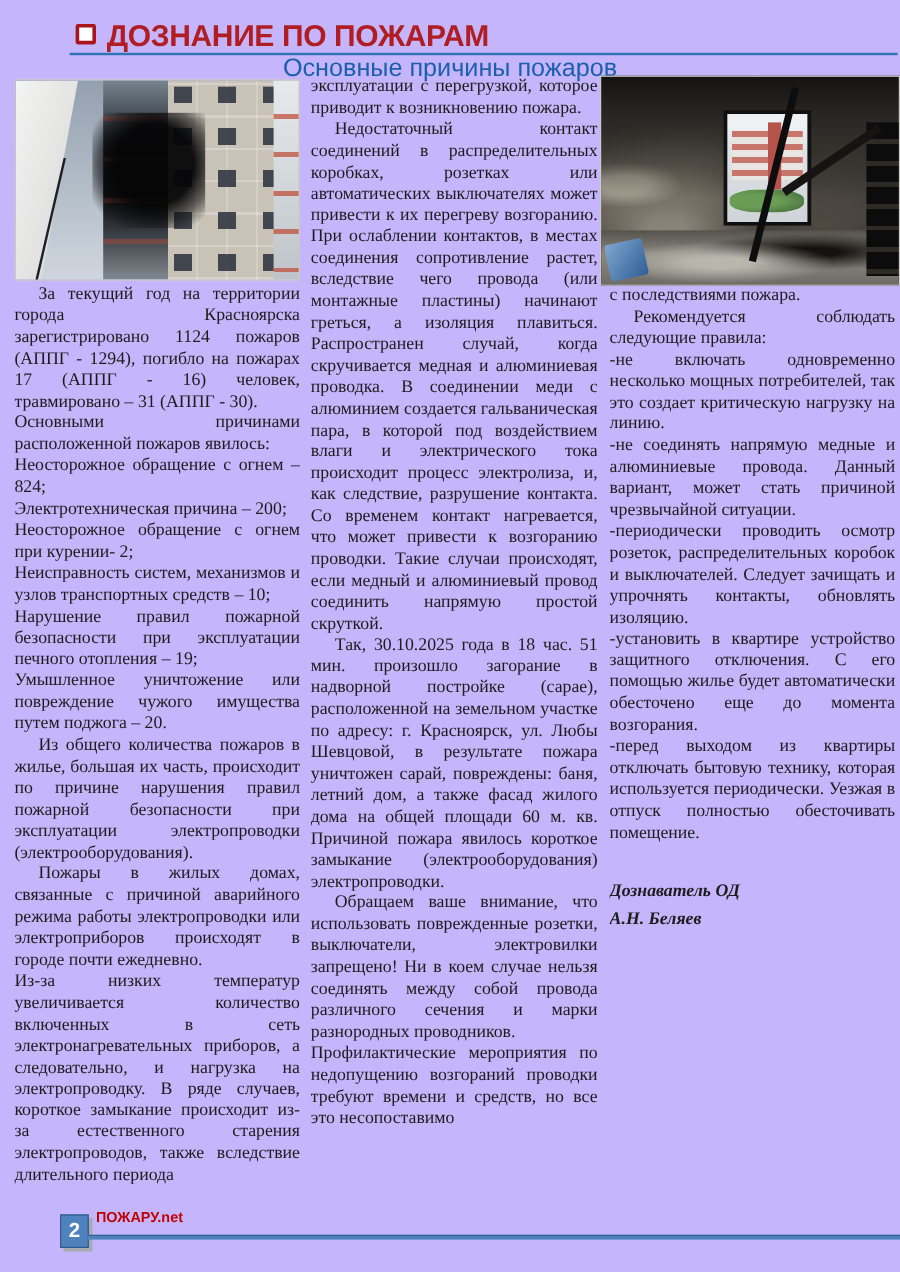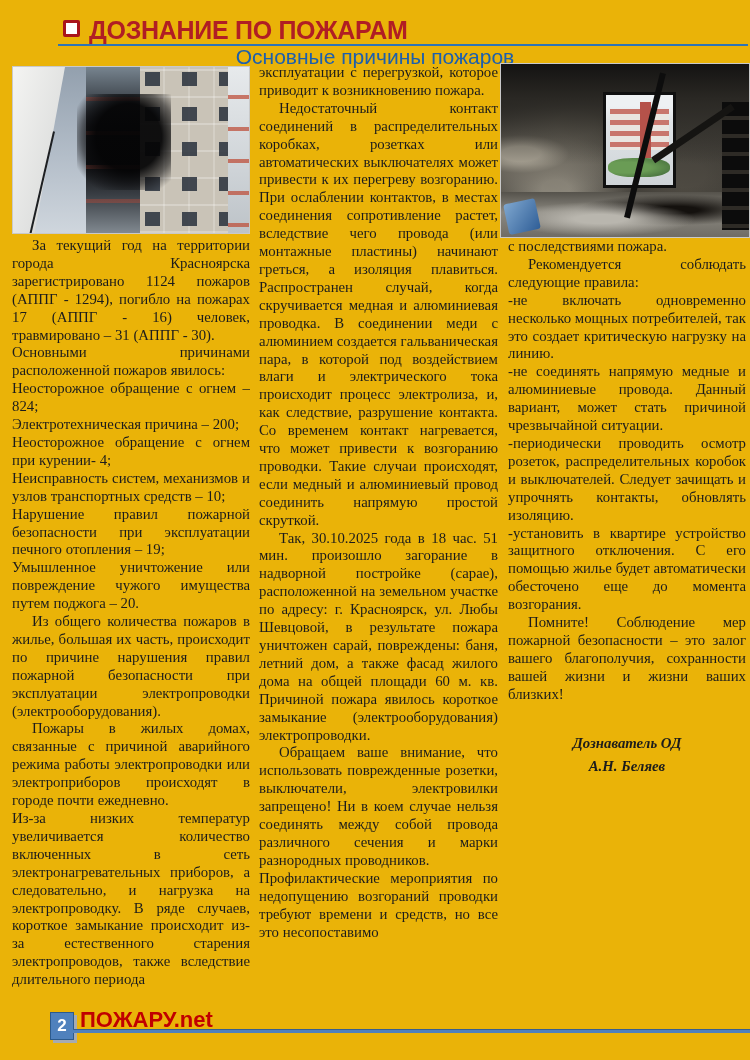--- a/index.html
+++ b/index.html
@@ -1,37 +1,37 @@
 <!DOCTYPE html>
 <html lang="ru"><head>
 <meta charset="utf-8">
 <style>
   html,body{margin:0;padding:0;background:#ffffff;}
-  .page{position:relative;width:750px;height:1060px;background:#eab308;overflow:hidden;
+  .page{position:relative;width:750px;height:1060px;background:#c4b5fd;overflow:hidden;
         font-family:"Liberation Serif",serif;color:#1c1c1c;}
 
   
   .hdr-icon{position:absolute;left:63px;top:20px;width:11px;height:11px;
             border:3px solid #A9151B;border-radius:2px;background:#fff;}
   .hdr-title{position:absolute;left:89px;top:16px;margin:0;
              font-family:"Liberation Sans",sans-serif;font-weight:700;
              font-size:25px;letter-spacing:-0.3px;color:#B01E24;white-space:nowrap;}
   .hdr-rule{position:absolute;left:58px;right:2px;top:44px;height:2px;background:#2E74B5;}
   .hdr-sub{position:absolute;left:0;right:0;top:45px;margin:0;text-align:center;
            font-family:"Liberation Sans",sans-serif;font-weight:400;
            font-size:21px;color:#1C5FAE;}
 
   
   .col{position:absolute;font-size:14.8px;line-height:17.9px;text-align:justify;overflow:hidden;}
   .col p{margin:0;}
   .col p.ind{text-indent:20px;}
   .col1{left:12px;top:237px;width:238px;height:772px;}
   .col2{left:259px;top:64px;width:239px;height:950px;font-family:Liberation Serif, serif;}
   .col3{left:508px;top:238px;width:238px;height:772px;}
-  .signature{margin-top:28px;text-align:center;font-weight:bold;font-style:italic;line-height:23px;}
+  .signature{margin-top:28px;text-align:left;font-weight:bold;font-style:italic;line-height:23px;}
 
   
   .photo{position:absolute;overflow:hidden;border:1px solid #c9c9c9;background:#888;}
   .photo *{position:absolute;}
   .photo-left{left:12px;top:66px;width:236px;height:166px;
       background:linear-gradient(180deg,#93a0ae 0%,#b4bec9 55%,#cfd6dd 100%);}
   .pl-wall{left:0;top:0;width:38%;height:100%;
       background:linear-gradient(105deg,#f4f4f2 0%,#e0e1e0 45%,#a7adb3 75%,#3c4146 100%);
       clip-path:polygon(0 0,58% 0,24% 100%,0 100%);}
   .pl-cable{left:11%;top:38%;width:2px;height:75%;background:#1d1f22;transform:rotate(13deg);}
@@ -81,21 +81,21 @@
       background:repeating-linear-gradient(180deg,#0c0c0c 0 14px,#2e2b26 14px 18px);}
   .pr-blue{left:2%;bottom:3%;width:13%;height:18%;border-radius:3px;transform:rotate(-12deg);
       background:linear-gradient(135deg,#7fa7cf,#2f5e97);}
 
   
   .page-badge{position:absolute;left:50px;top:1012px;width:22px;height:26px;
       background:#4F81BD;border:1px solid #2c5a8c;box-shadow:3px 3px 0 #a6abb1;
       color:#fff;font-family:"Liberation Sans",sans-serif;font-size:17px;font-weight:700;
       display:flex;align-items:center;justify-content:center;}
   .brand{position:absolute;left:80px;top:1007px;margin:0;
-      font-family:"Liberation Sans",sans-serif;font-weight:700;font-size:22px;color:#C00000;}
+      font-family:"Liberation Sans",sans-serif;font-weight:700;font-size:12px;color:#C00000;}
   .footer-line{position:absolute;left:73px;right:0;top:1029px;height:3px;
       background:#4F81BD;border-top:1px solid #365f91;}
 </style>
 </head>
 <body>
 
 <div class="page">
 
   <span class="hdr-icon"></span>
   <h1 class="hdr-title">ДОЗНАНИЕ ПО ПОЖАРАМ</h1>
@@ -123,21 +123,21 @@
     <div class="pr-beam1"></div>
     <div class="pr-beam2"></div>
     <div class="pr-blue"></div>
   </div>
 
   <div class="col col1">
     <p class="ind">За  текущий год на территории города Красноярска зарегистрировано 1124 пожаров (АППГ - 1294),  погибло на пожарах 17 (АППГ - 16) человек, травмировано – 31 (АППГ - 30).</p>
     <p>Основными причинами расположенной пожаров явилось:</p>
     <p>Неосторожное обращение с огнем – 824;</p>
     <p>Электротехническая причина – 200;</p>
-    <p>Неосторожное обращение с огнем при курении- 4;</p>
+    <p>Неосторожное обращение с огнем при курении- 2;</p>
     <p>Неисправность систем, механизмов и узлов транспортных средств – 10;</p>
     <p>Нарушение правил пожарной безопасности при эксплуатации печного отопления – 19;</p>
     <p>Умышленное уничтожение или повреждение чужого имущества путем поджога – 20.</p>
     <p class="ind">Из общего количества пожаров в жилье, большая их часть, происходит по причине нарушения правил пожарной безопасности при эксплуатации электропроводки (электрооборудования).</p>
     <p class="ind">Пожары в жилых домах, связанные с причиной аварийного режима работы электропроводки или электроприборов происходят в городе почти ежедневно.</p>
     <p>Из-за низких температур увеличивается количество включенных в сеть электронагревательных приборов, а следовательно, и нагрузка на электропроводку. В ряде случаев, короткое замыкание происходит из-за естественного старения электропроводов, также вследствие длительного периода</p>
   </div>
 
   <div class="col col2">
     <p>эксплуатации с перегрузкой, которое приводит к возникновению пожара.</p>
@@ -147,21 +147,21 @@
     <p>Профилактические мероприятия по недопущению возгораний проводки требуют времени и средств, но все это  несопоставимо</p>
   </div>
 
   <div class="col col3">
     <p>с последствиями пожара.</p>
     <p class="ind">Рекомендуется соблюдать следующие правила:</p>
     <p>-не включать одновременно несколько мощных потребителей, так это создает критическую нагрузку на линию.</p>
     <p>-не соединять напрямую медные и алюминиевые провода. Данный вариант, может стать причиной чрезвычайной ситуации.</p>
     <p>-периодически проводить осмотр розеток, распределительных коробок и выключателей. Следует зачищать и упрочнять контакты, обновлять изоляцию.</p>
     <p>-установить в квартире устройство защитного отключения. С его помощью жилье будет автоматически обесточено еще до момента возгорания.</p>
-    <p class="ind">Помните! Соблюдение мер пожарной безопасности – это залог вашего благополучия, сохранности вашей жизни и жизни ваших близких!</p>
+    <p>-перед выходом из квартиры отключать бытовую технику, которая используется периодически. Уезжая в отпуск полностью обесточивать помещение.</p>
     <div class="signature">
       <p>Дознаватель ОД</p>
       <p>А.Н. Беляев</p>
     </div>
   </div>
 
   <div class="page-badge">2</div>
   <p class="brand">ПОЖАРУ.net</p>
   <div class="footer-line"></div>
 

